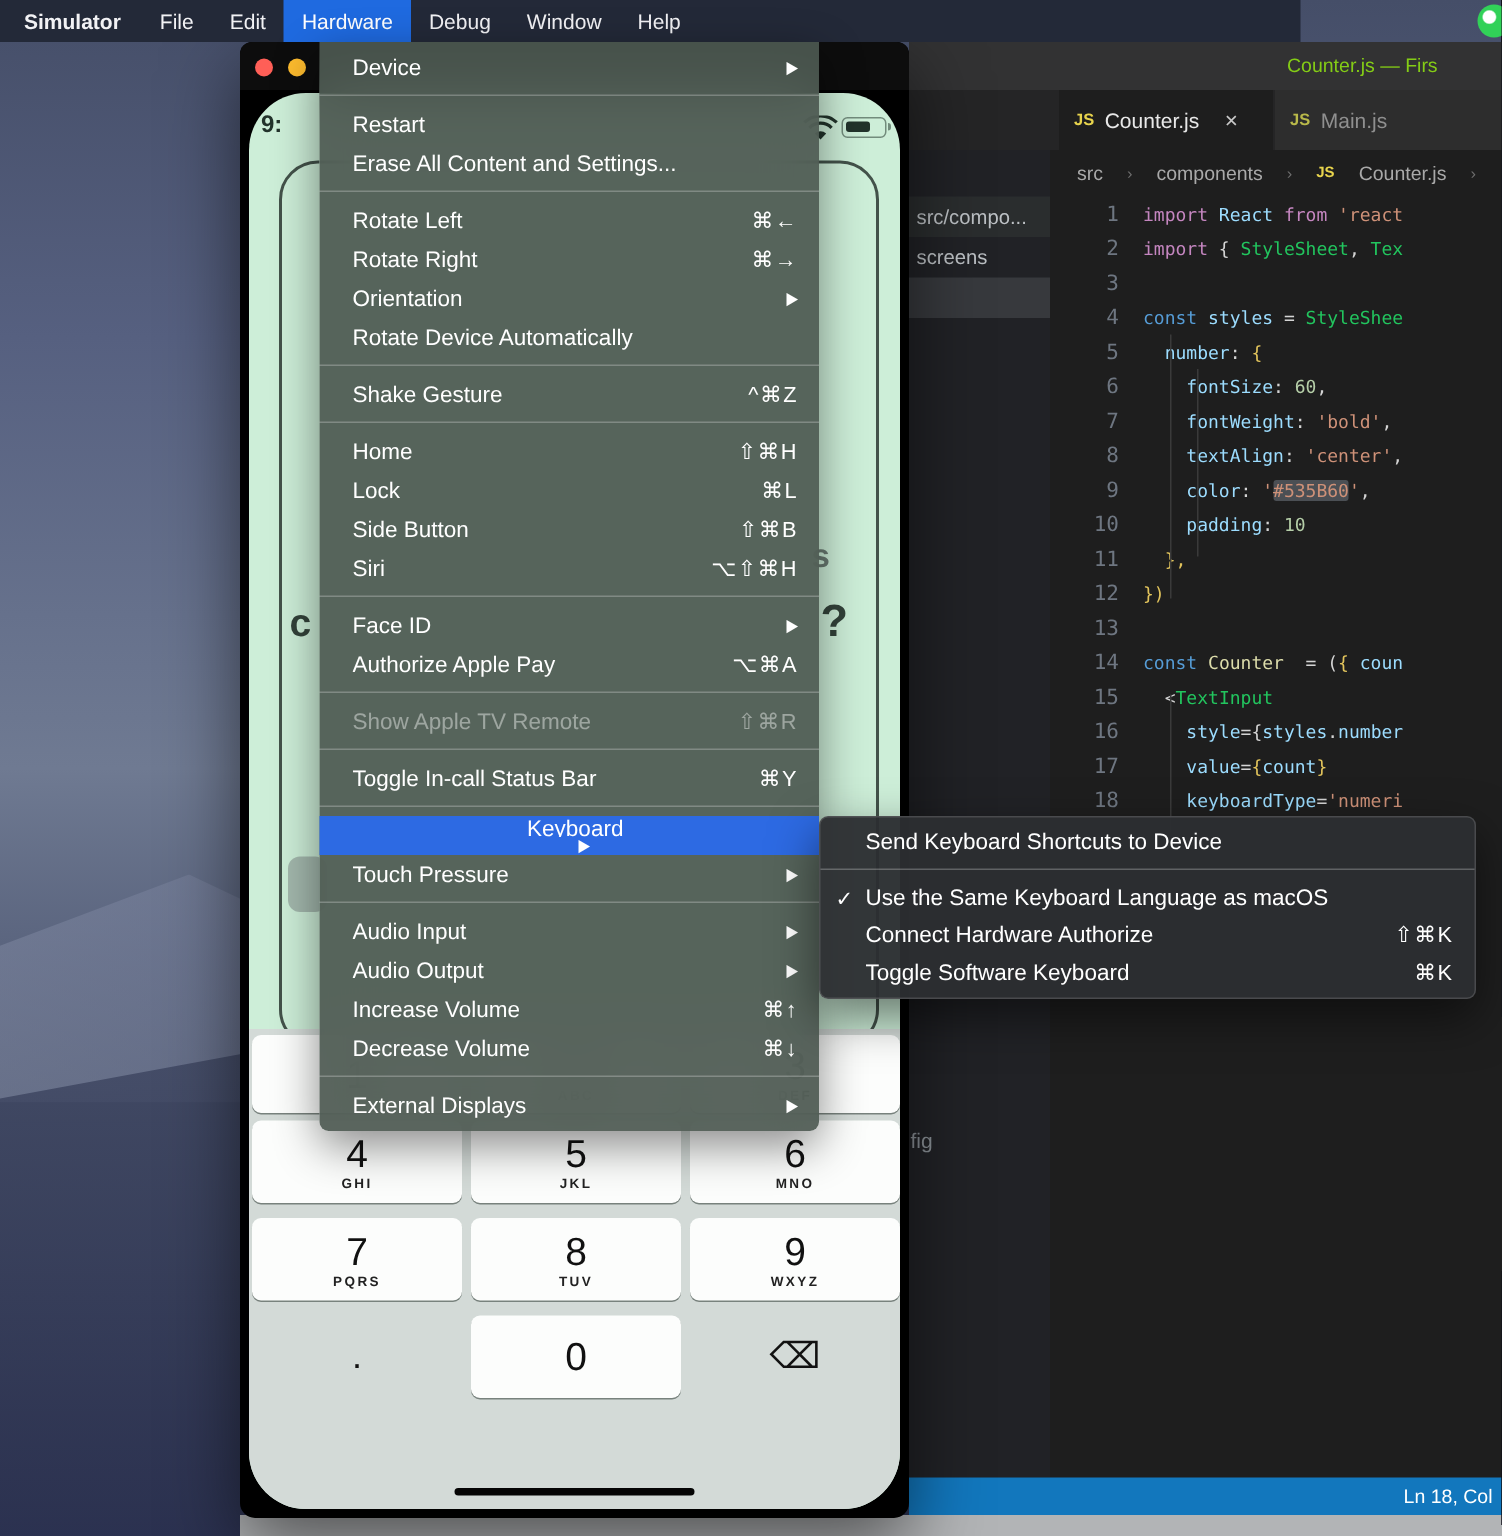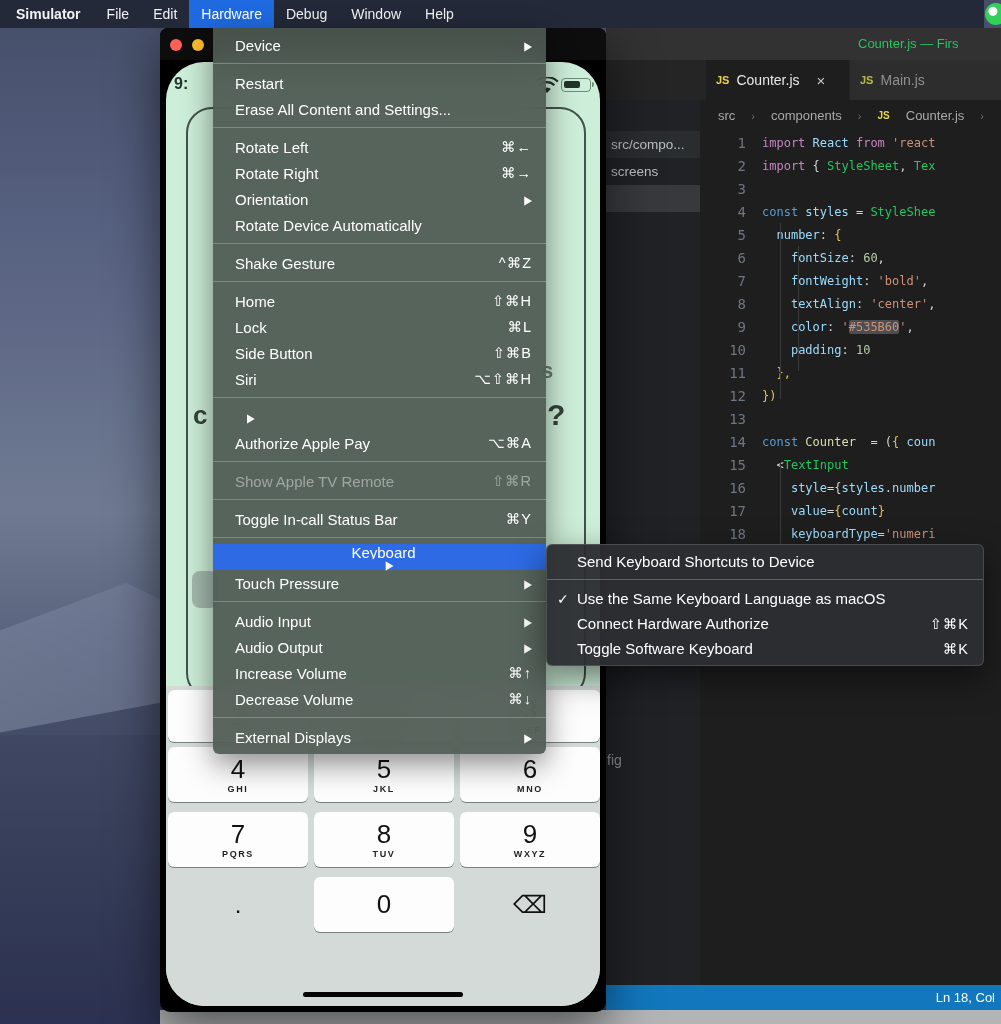--- a/index.html
+++ b/index.html
@@ -11,35 +11,35 @@
   #wallpaper{left:0;top:0;width:1001px;height:1024px;
     background:linear-gradient(180deg,#454e68 0%,#566080 22%,#66718c 40%,#6f7a92 50%,#5a647e 62%,#474f66 78%,#343b54 92%,#2c3350 100%);}
   #wallpaper .ridge1{position:absolute;left:0;top:545px;width:700px;height:190px;
     background:linear-gradient(100deg,#7e87a0 0%,#6a7390 55%,transparent 80%);
     clip-path:polygon(0 45%,18% 20%,38% 55%,60% 30%,80% 75%,100% 60%,100% 100%,0 100%);opacity:.55;}
   #wallpaper .ridge2{position:absolute;left:0;top:700px;width:700px;height:324px;
     background:linear-gradient(180deg,#3d4560,#2b3150);
     clip-path:polygon(0 10%,25% 0,55% 18%,100% 6%,100% 100%,0 100%);opacity:.8;}
 
   
-  #menubar{left:0;top:0;width:984px;height:28px;background:#232938;z-index:30;
+  #menubar{left:0;top:0;width:867px;height:28px;background:#232938;z-index:30;
     display:flex;align-items:stretch;color:#f2f2f5;font-size:14px;}
   .mb-item{display:flex;align-items:center;padding:0 12px;white-space:nowrap;}
   .mb-app{font-weight:700;padding:0 14px 0 16px;}
   .mb-active{background:#1f6ae0;color:#fff;}
   #mb-status-icon{right:-6px;top:3px;width:22px;height:22px;border-radius:50%;
     background:radial-gradient(circle at 36% 38%,#ffffff 0 4px,#31d158 5px);z-index:31;}
 
   
   #bottom-strip{left:160px;top:1010px;width:841px;height:14px;background:#b2b4b6;z-index:5;}
 
   
   #vscode{left:606px;top:28px;width:395px;height:982px;z-index:10;background:#1e1e1e;}
   #vs-titlebar{left:0;top:0;width:395px;height:32px;background:#323233;}
-  #vs-title{left:252px;top:8px;color:#22c55e;font-size:13px;white-space:nowrap;}
+  #vs-title{left:252px;top:8px;color:#84cc16;font-size:13px;white-space:nowrap;}
   #vs-tabbar{left:0;top:32px;width:395px;height:40px;background:#252526;}
   .vs-tab{position:absolute;top:0;height:40px;display:flex;align-items:center;gap:7px;
     padding:0 10px;font-size:14px;box-sizing:border-box;}
   .vs-tab .jsbadge{font-size:11px;font-weight:700;color:#e8d44d;}
   .tab-active{background:#1e1e1e;color:#e8e8e8;}
   .tab-inactive{background:#2d2d2d;color:#8f8f8f;border-left:1px solid #252526;}
   .tab-inactive .jsbadge{color:#b9b94a;}
   .tab-close{margin-left:10px;color:#c8c8c8;font-size:15px;}
   #vs-sidebar{left:0;top:32px;width:94px;height:925px;background:#212226;overflow:hidden;}
   .sb-row{position:absolute;left:0;width:94px;height:27px;display:flex;align-items:center;
@@ -367,20 +367,21 @@
       <div class="menu-item">
         <span class="lbl">Side Button</span>
         <span class="sc">⇧⌘B</span>
       </div>
       <div class="menu-item">
         <span class="lbl">Siri</span>
         <span class="sc">⌥⇧⌘H</span>
       </div>
       <div class="menu-sep"></div>
       <div class="menu-item">
+        <span class="lbl">Face ID</span>
         <span class="arrow">▶</span>
       </div>
       <div class="menu-item">
         <span class="lbl">Authorize Apple Pay</span>
         <span class="sc">⌥⌘A</span>
       </div>
       <div class="menu-sep"></div>
       <div class="menu-item disabled">
         <span class="lbl">Show Apple TV Remote</span>
         <span class="sc">⇧⌘R</span>

